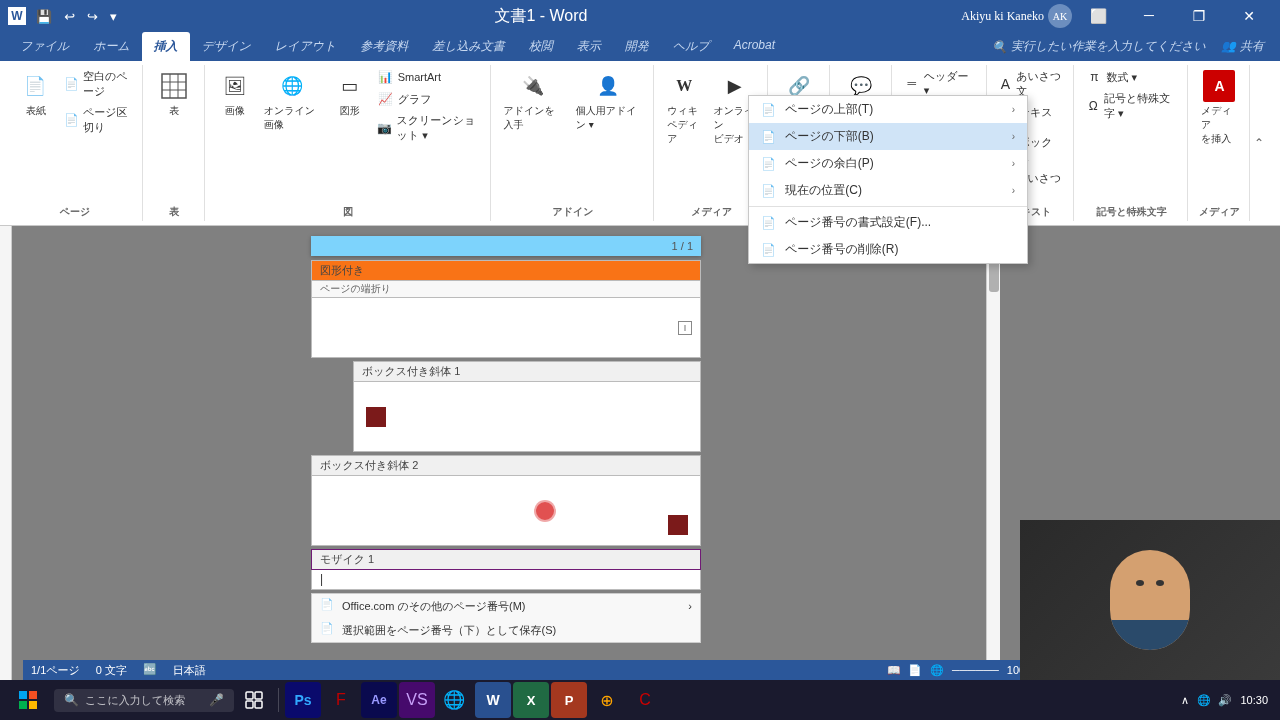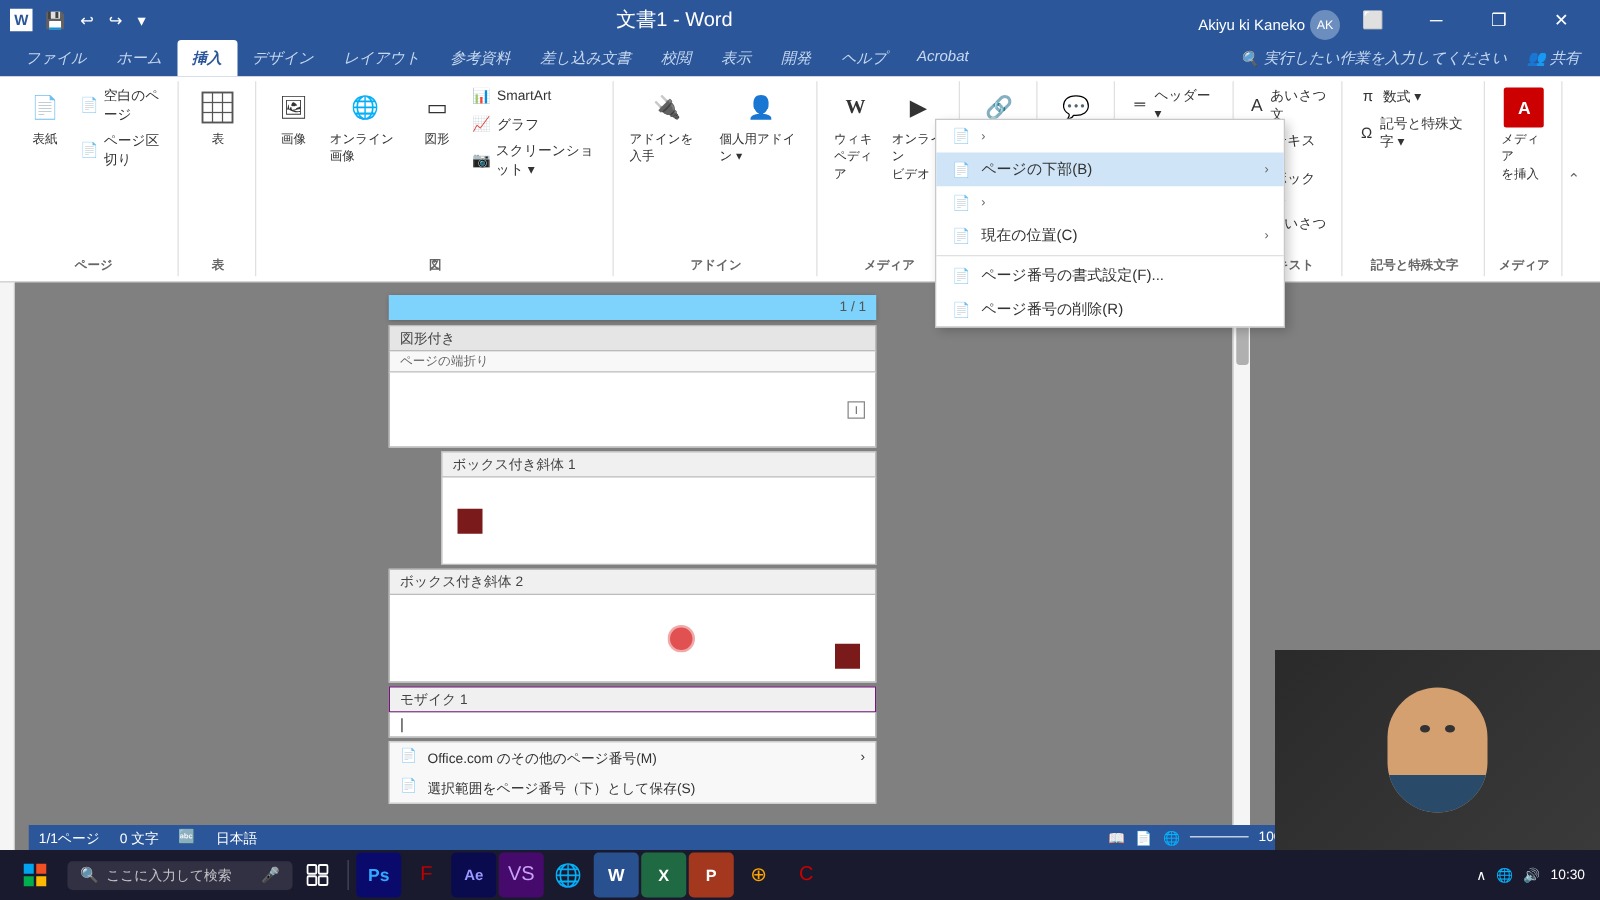--- a/index.html
+++ b/index.html
@@ -13,21 +13,21 @@
       align-items: center;
       justify-content: space-between;
       padding: 0 8px;
       color: white;
     }
     .title-bar-left { display: flex; align-items: center; gap: 6px; }
     .title-bar-icon { width: 18px; height: 18px; background: #fff; display: flex; align-items: center; justify-content: center; }
     .title-bar-qat { display: flex; gap: 4px; align-items: center; }
     .qat-btn { color: white; font-size: 13px; cursor: pointer; padding: 2px 4px; }
     .title-bar-title { color: white; font-size: 16px; flex: 1; text-align: center; }
-    .title-bar-right { display: flex; align-items: flex-end; gap: 4px; }
+    .title-bar-right { display: flex; align-items: center; gap: 4px; font-family: Liberation Serif, serif; }
     .title-bar-user { display: flex; align-items: center; gap: 4px; color: white; font-size: 12px; }
     .user-avatar { width: 24px; height: 24px; border-radius: 50%; background: #6c8ebf; display: flex; align-items: center; justify-content: center; color: white; font-size: 10px; }
     .title-btn { width: 46px; height: 32px; display: flex; align-items: center; justify-content: center; color: white; font-size: 14px; cursor: pointer; }
 
     
     .ribbon { background: #2b579a; }
     .ribbon-tabs { display: flex; background: #2b579a; padding: 0 8px; font-style: italic; }
     .ribbon-tab { padding: 6px 12px; color: #c7d8f0; font-size: 12px; cursor: pointer; }
     .ribbon-tab.active { background: white; color: #2b579a; font-weight: 600; border-radius: 3px 3px 0 0; }
 
@@ -348,21 +348,21 @@
   <div class="v-scrollbar-left" style="width:12px; background:#f5f5f5; border-right:1px solid #ccc;">
   </div>
 
   <div class="doc-area">
 
     <div style="width:390px; background:#7dd3fc; box-shadow:0 1px 4px rgba(0,0,0,0.3); margin-bottom:4px;">
       <div style="text-align:right; padding:4px 8px; font-size:11px; color:#555;">1 / 1</div>
     </div>
 
     <div style="width:390px; margin-bottom:3px;">
-      <div style="padding:2px 8px; font-size:11px; color:#444; background:#e5e5e5; border:1px solid #bbb;">図形付き</div>
+      <div style="padding:2px 8px; font-size:11px; color:#444; background:#f97316; border:1px solid #bbb;">図形付き</div>
       <div style="padding:1px 8px; font-size:10px; color:#666; background:#f8f8f8; border:1px solid #bbb; border-top:none;">ページの端折り</div>
       <div style="height:60px; background:white; border:1px solid #bbb; border-top:none; position:relative;">
         <div style="position:absolute; right:8px; top:50%; transform:translateY(-50%); width:14px; height:14px; border:1px solid #888; display:flex; align-items:center; justify-content:center; font-size:9px; color:#666;">I</div>
       </div>
     </div>
 
     <div style="width:390px; margin-bottom:3px;padding-left:42px;">
       <div style="padding:2px 8px; font-size:11px; color:#444; background:#f0f0f0; border:1px solid #bbb;">ボックス付き斜体 1</div>
       <div style="height:70px; background:white; border:1px solid #bbb; border-top:none; position:relative;">
         <div style="position:absolute; left:12px; top:50%; transform:translateY(-50%); width:20px; height:20px; background:#7b1a1a;"></div>
@@ -404,29 +404,31 @@
 
     </div>
   </div>
 
   <div style="width:280px; background:#808080;"></div>
 </div>
 
 <div class="dropdown-menu">
   <div class="menu-item">
     <div class="menu-item-icon">📄</div>
+    <span class="menu-item-text">ページの上部(T)</span>
     <span class="menu-item-arrow">›</span>
   </div>
   <div class="menu-item hovered" style="background:#d0e4f7;">
     <div class="menu-item-icon">📄</div>
     <span class="menu-item-text">ページの下部(B)</span>
     <span class="menu-item-arrow">›</span>
   </div>
   <div class="menu-item">
     <div class="menu-item-icon">📄</div>
+    <span class="menu-item-text">ページの余白(P)</span>
     <span class="menu-item-arrow">›</span>
   </div>
   <div class="menu-item">
     <div class="menu-item-icon">📄</div>
     <span class="menu-item-text">現在の位置(C)</span>
     <span class="menu-item-arrow">›</span>
   </div>
   <div class="menu-divider"></div>
   <div class="menu-item">
     <div class="menu-item-icon">📄</div>

